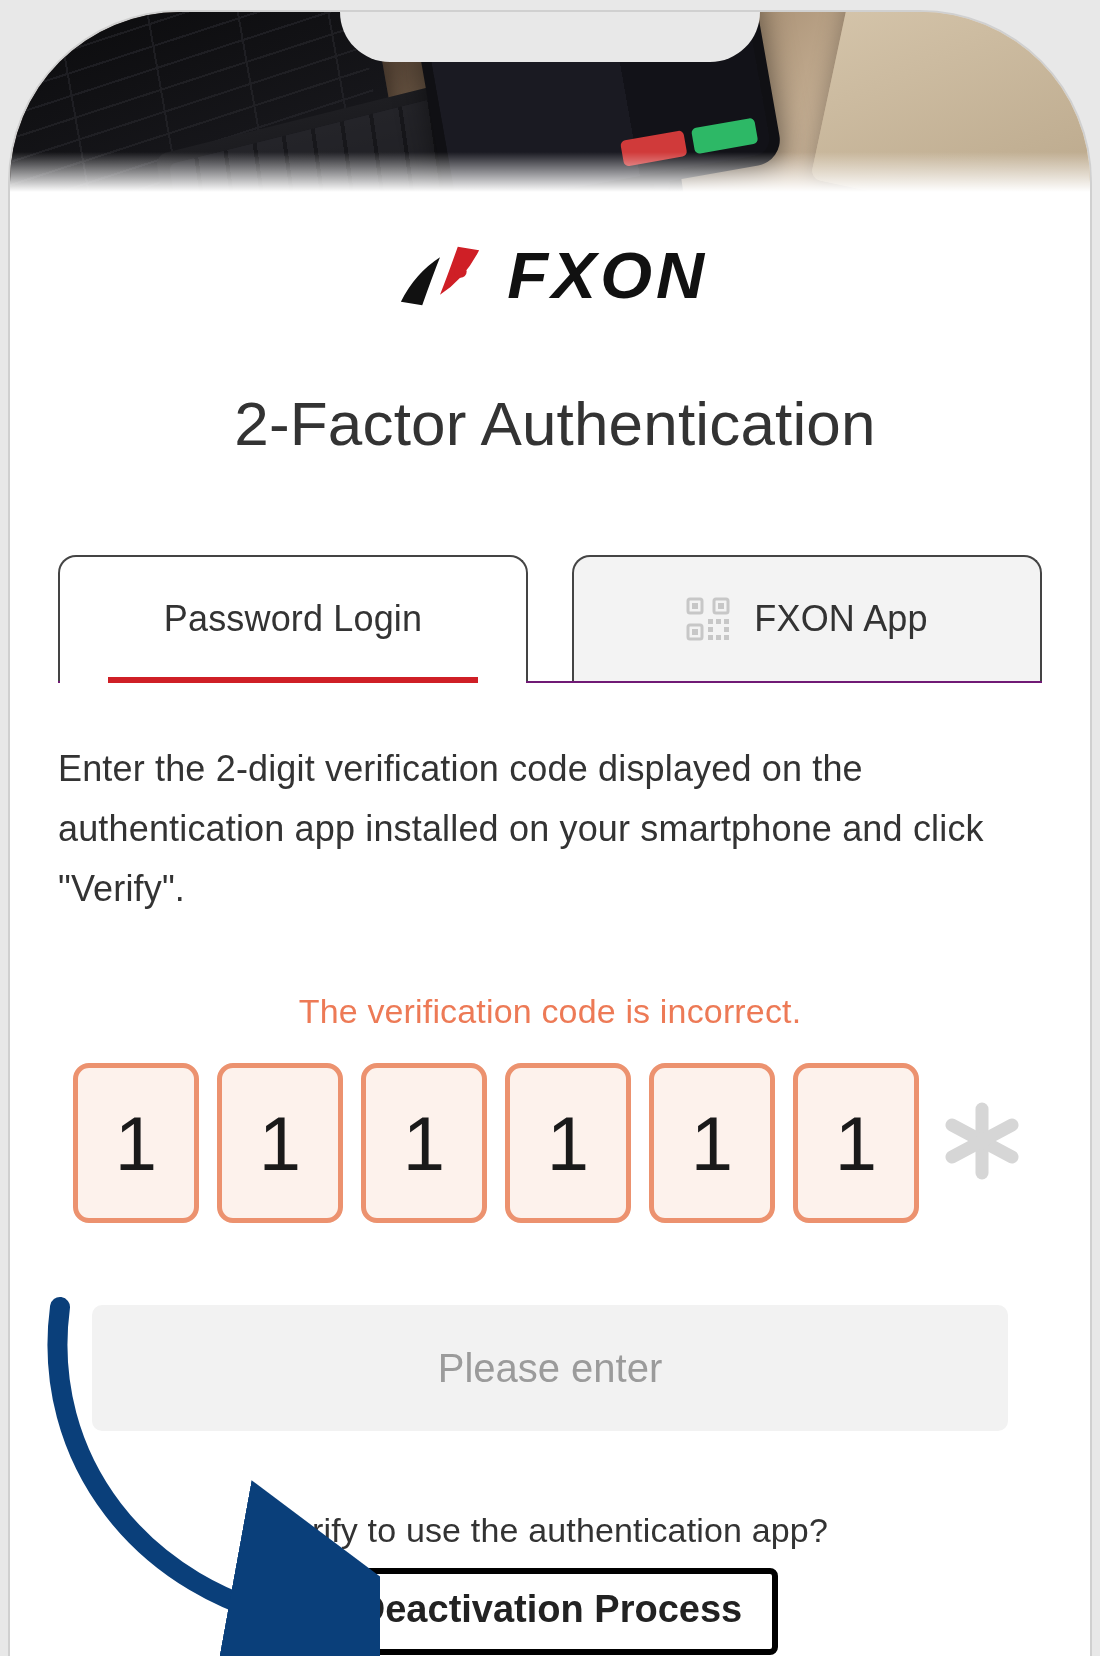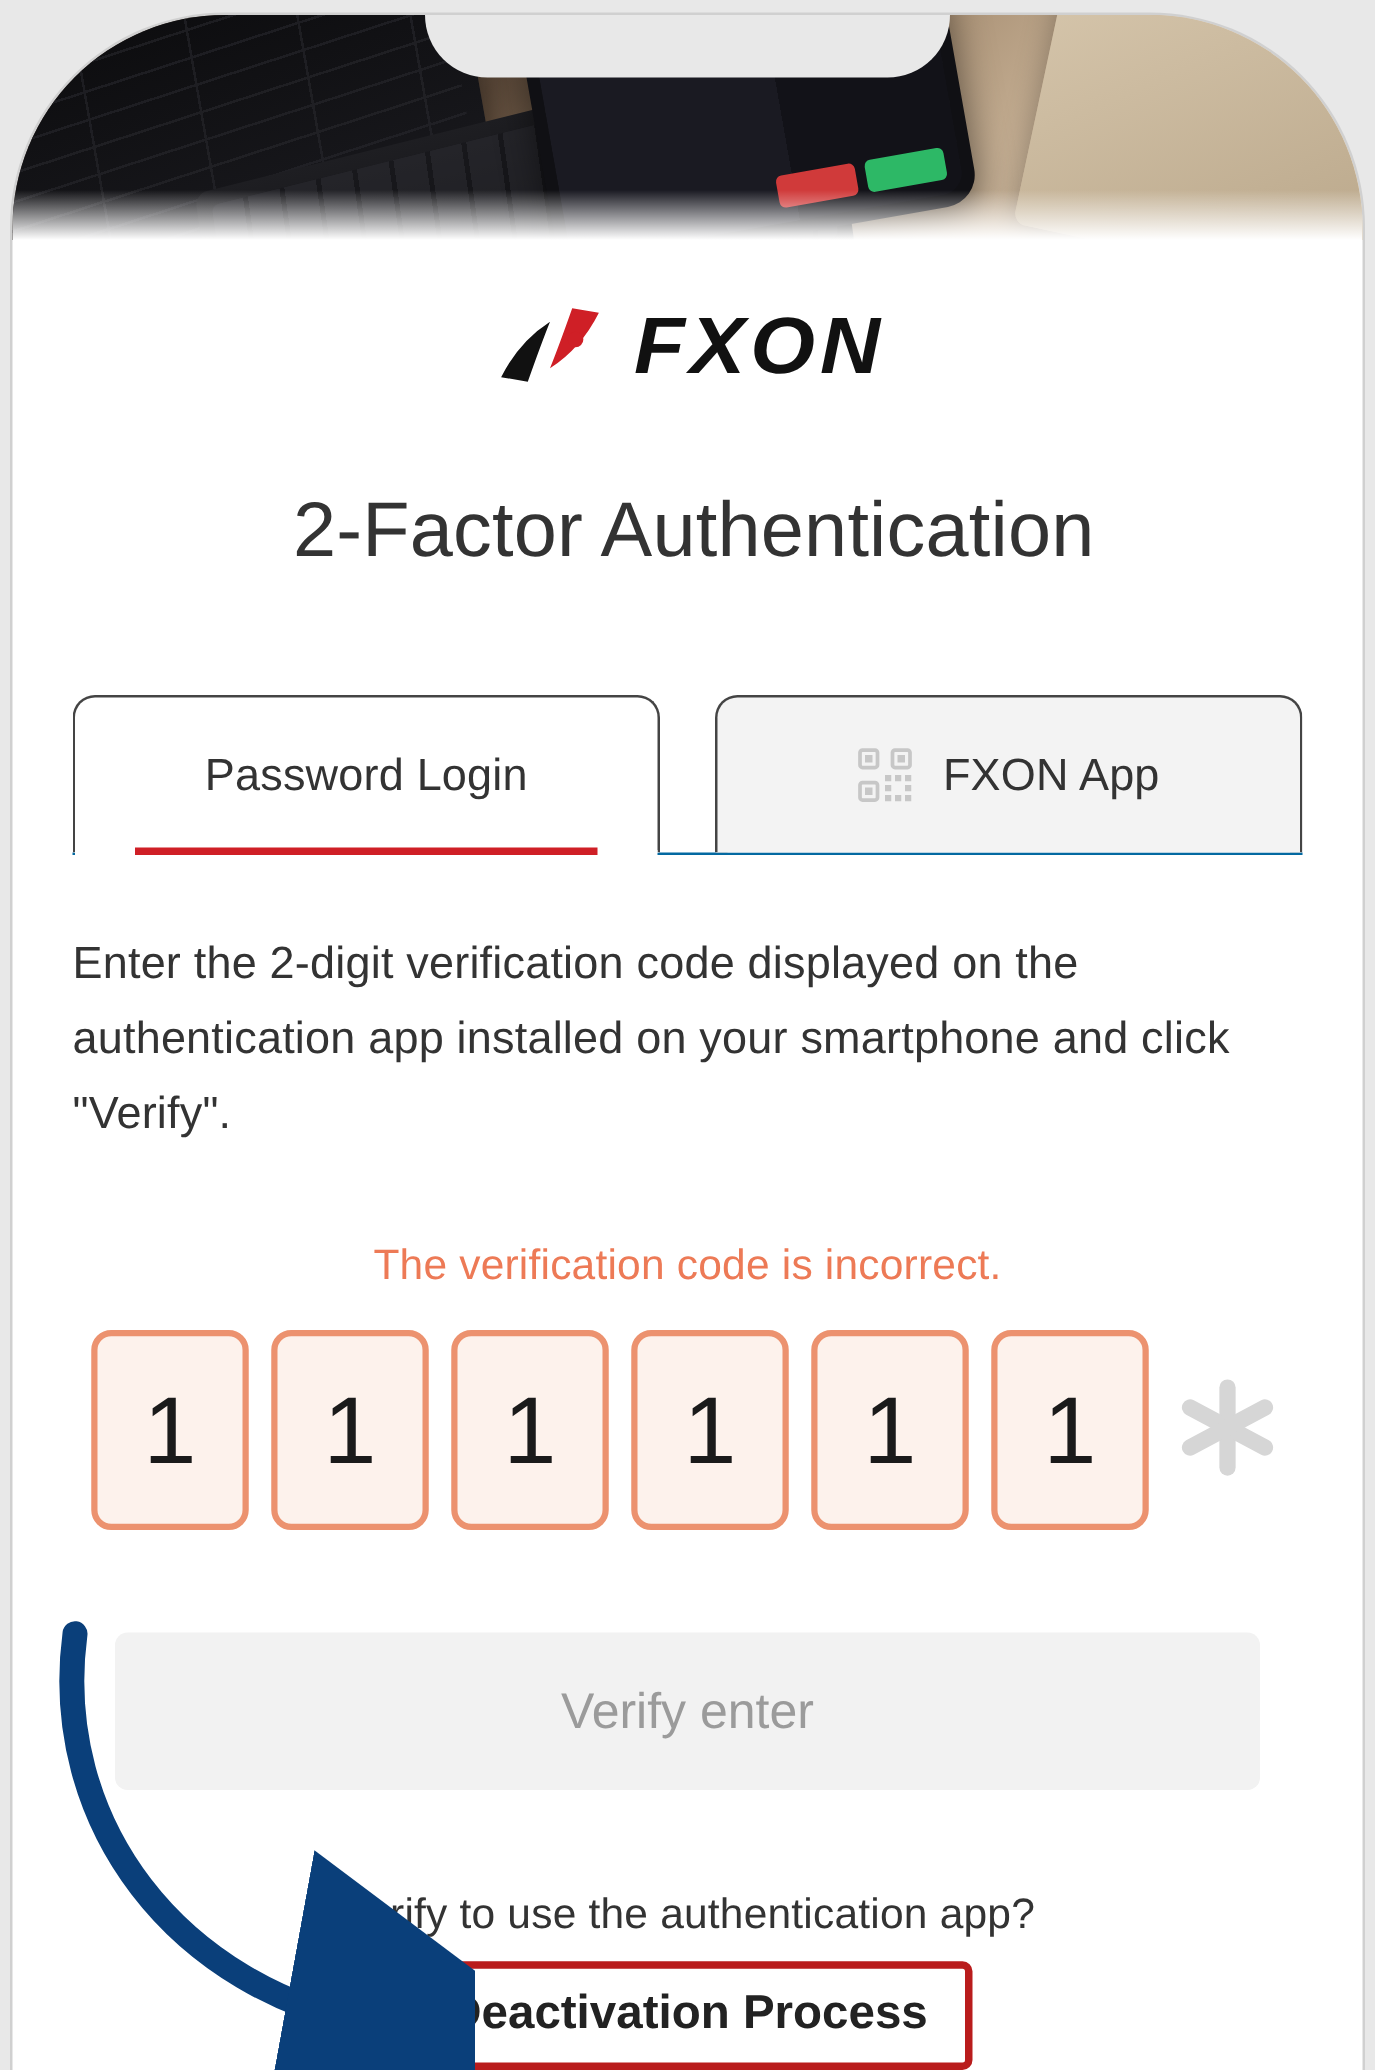--- a/index.html
+++ b/index.html
@@ -104,21 +104,21 @@
   
   .title{
     text-align:center; font-size:62px; color:#333;
     margin-top:68px; font-weight:400;margin-left:10px;
   }
 
   
   .tabs{
     display:flex; justify-content:space-between;
     margin:96px 48px 0 48px;
-    border-bottom:2px solid #0369a1;
+    border-bottom:2px solid #701a75;
   }
   .tab{
     width:470px; height:126px;
     display:flex; align-items:center; justify-content:center;
     border:2px solid #444; border-bottom:none;
     border-radius:18px 18px 0 0;
     font-size:36px; color:#333;
     position:relative;
     cursor:pointer;
     gap:24px;
@@ -172,21 +172,21 @@
   }
 
   
   .foot-q{
     text-align:center; font-size:34px; color:#333;
     margin-top:80px;
   }
   .deact-wrap{ text-align:center; margin-top:18px; position:relative; }
   .deact-btn{
     display:inline-block;
-    border:6px solid #b91c1c;
+    border:6px solid #000000;
     border-radius:8px;
     padding:14px 30px 18px 30px;
     font-size:38px; font-weight:700; color:#222;
     background:#fff; cursor:pointer;
     font-family:inherit;
   }
 
   
   .arrow{
     position:absolute; left:20px; top:1275px;
@@ -269,21 +269,21 @@
       <svg viewBox="0 0 80 80" width="80" height="80">
         <g stroke="#d6d6d6" stroke-width="13" stroke-linecap="round">
           <line x1="40" y1="8" x2="40" y2="72"></line>
           <line x1="10" y1="24" x2="70" y2="56"></line>
           <line x1="70" y1="24" x2="10" y2="56"></line>
         </g>
       </svg>
     </span>
   </div>
 
-  <button class="verify-btn" disabled="">Verify enter</button>
+  <button class="verify-btn" disabled="">Please enter</button>
 
   <p class="foot-q">Verify to use the authentication app?</p>
   <div class="deact-wrap">
     <button class="deact-btn">Deactivation Process</button>
   </div>
 
   <svg class="arrow" viewBox="0 0 350 370">
     <defs>
       <marker id="ah" viewBox="0 0 20 20" refX="6" refY="10" markerWidth="13" markerHeight="13" orient="auto">
         <path d="M0 0 L20 10 L0 20 Z" fill="#0a3f7a"></path>

